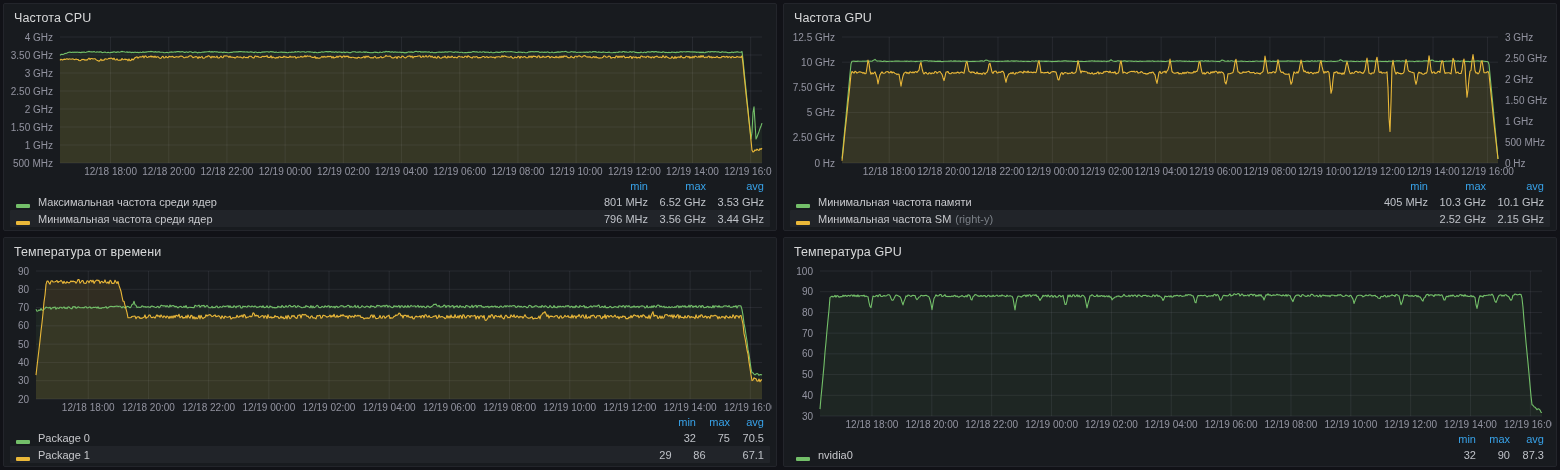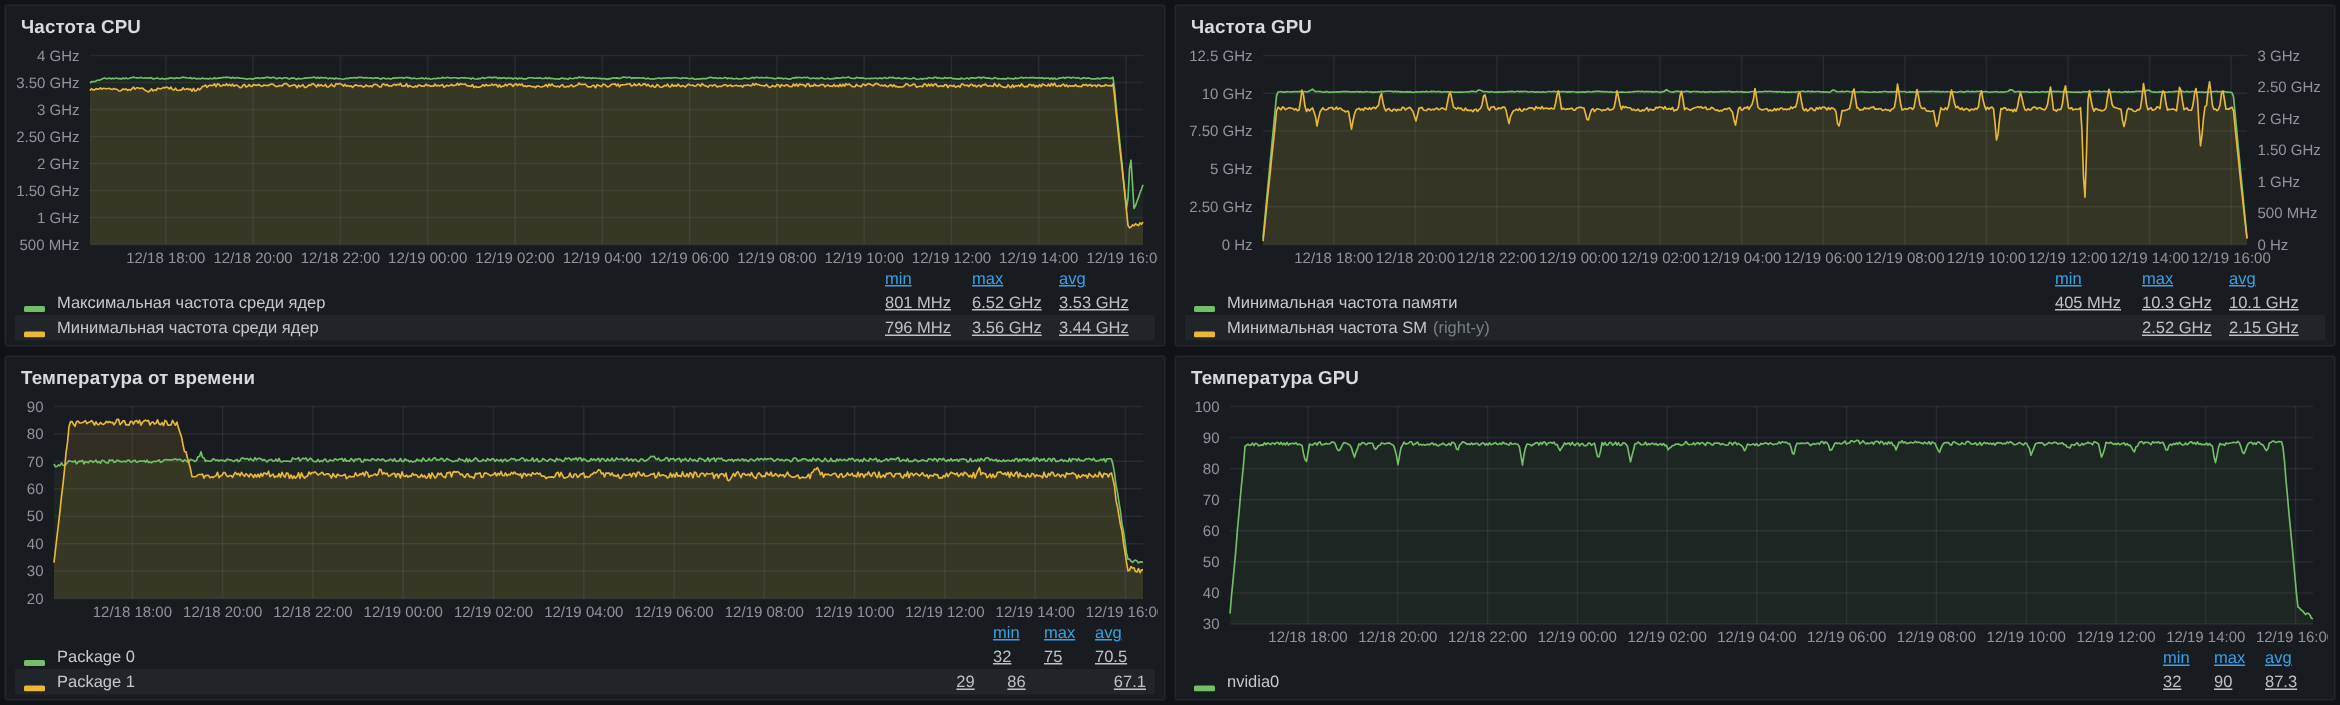--- a/index.html
+++ b/index.html
@@ -2,34 +2,34 @@
 <html><head>
 <meta charset="utf-8">
 <style>
   html,body{margin:0;padding:0;background:#0b0c0e;}
   *{box-sizing:border-box;}
   body{font-family:"Liberation Sans", sans-serif;}
   .dashboard{width:1560px;height:470px;background:#111217;display:grid;
     grid-template-columns:1fr 1fr;grid-template-rows:228px 230px;gap:6px;padding:3px;}
   .panel{background:#181b1f;border:1px solid #23252b;border-radius:2px;
     display:flex;flex-direction:column;padding:4px 0 3px;min-width:0;min-height:0;}
-  .panel-title{font-size:12.5px;font-weight:700;color:#d8d9da;margin:0;
+  .panel-title{font-size:12.5px;font-weight:400;color:#d8d9da;margin:0;
     padding:3px 10px 3px;line-height:15px;letter-spacing:.1px;}
   .chart-wrap{flex:1;min-height:0;padding:0 4px;}
   svg.chart{width:100%;height:100%;display:block;}
   .legend{padding:0 6px;}
   .lg-row{display:flex;align-items:center;height:17px;font-size:11px;color:#c7c8cc;
     padding:0 6px;border-radius:1px;}
   .lg-row.alt{background:rgba(204,204,220,0.055);}
   .lg-head{height:14px;}
   .lg-label{flex:1;display:flex;align-items:flex-end;gap:8px;white-space:nowrap;
     overflow:hidden;min-width:0;}
   .lg-swatch{width:14px;height:4px;border-radius:1px;flex:none;}
   .lg-suffix{color:#7b8087;margin-left:4px;}
-  .lg-col{text-align:left;color:#bfc2c8;flex:none;text-decoration:underline;}
+  .lg-col{text-align:right;color:#bfc2c8;flex:none;}
   .lg-head .lg-col{font-weight:500;}
 </style>
 </head>
 <body>
 
 <div class="dashboard">
 
   <section class="panel">
     <h2 class="panel-title">Частота CPU</h2>
     <div class="chart-wrap">

